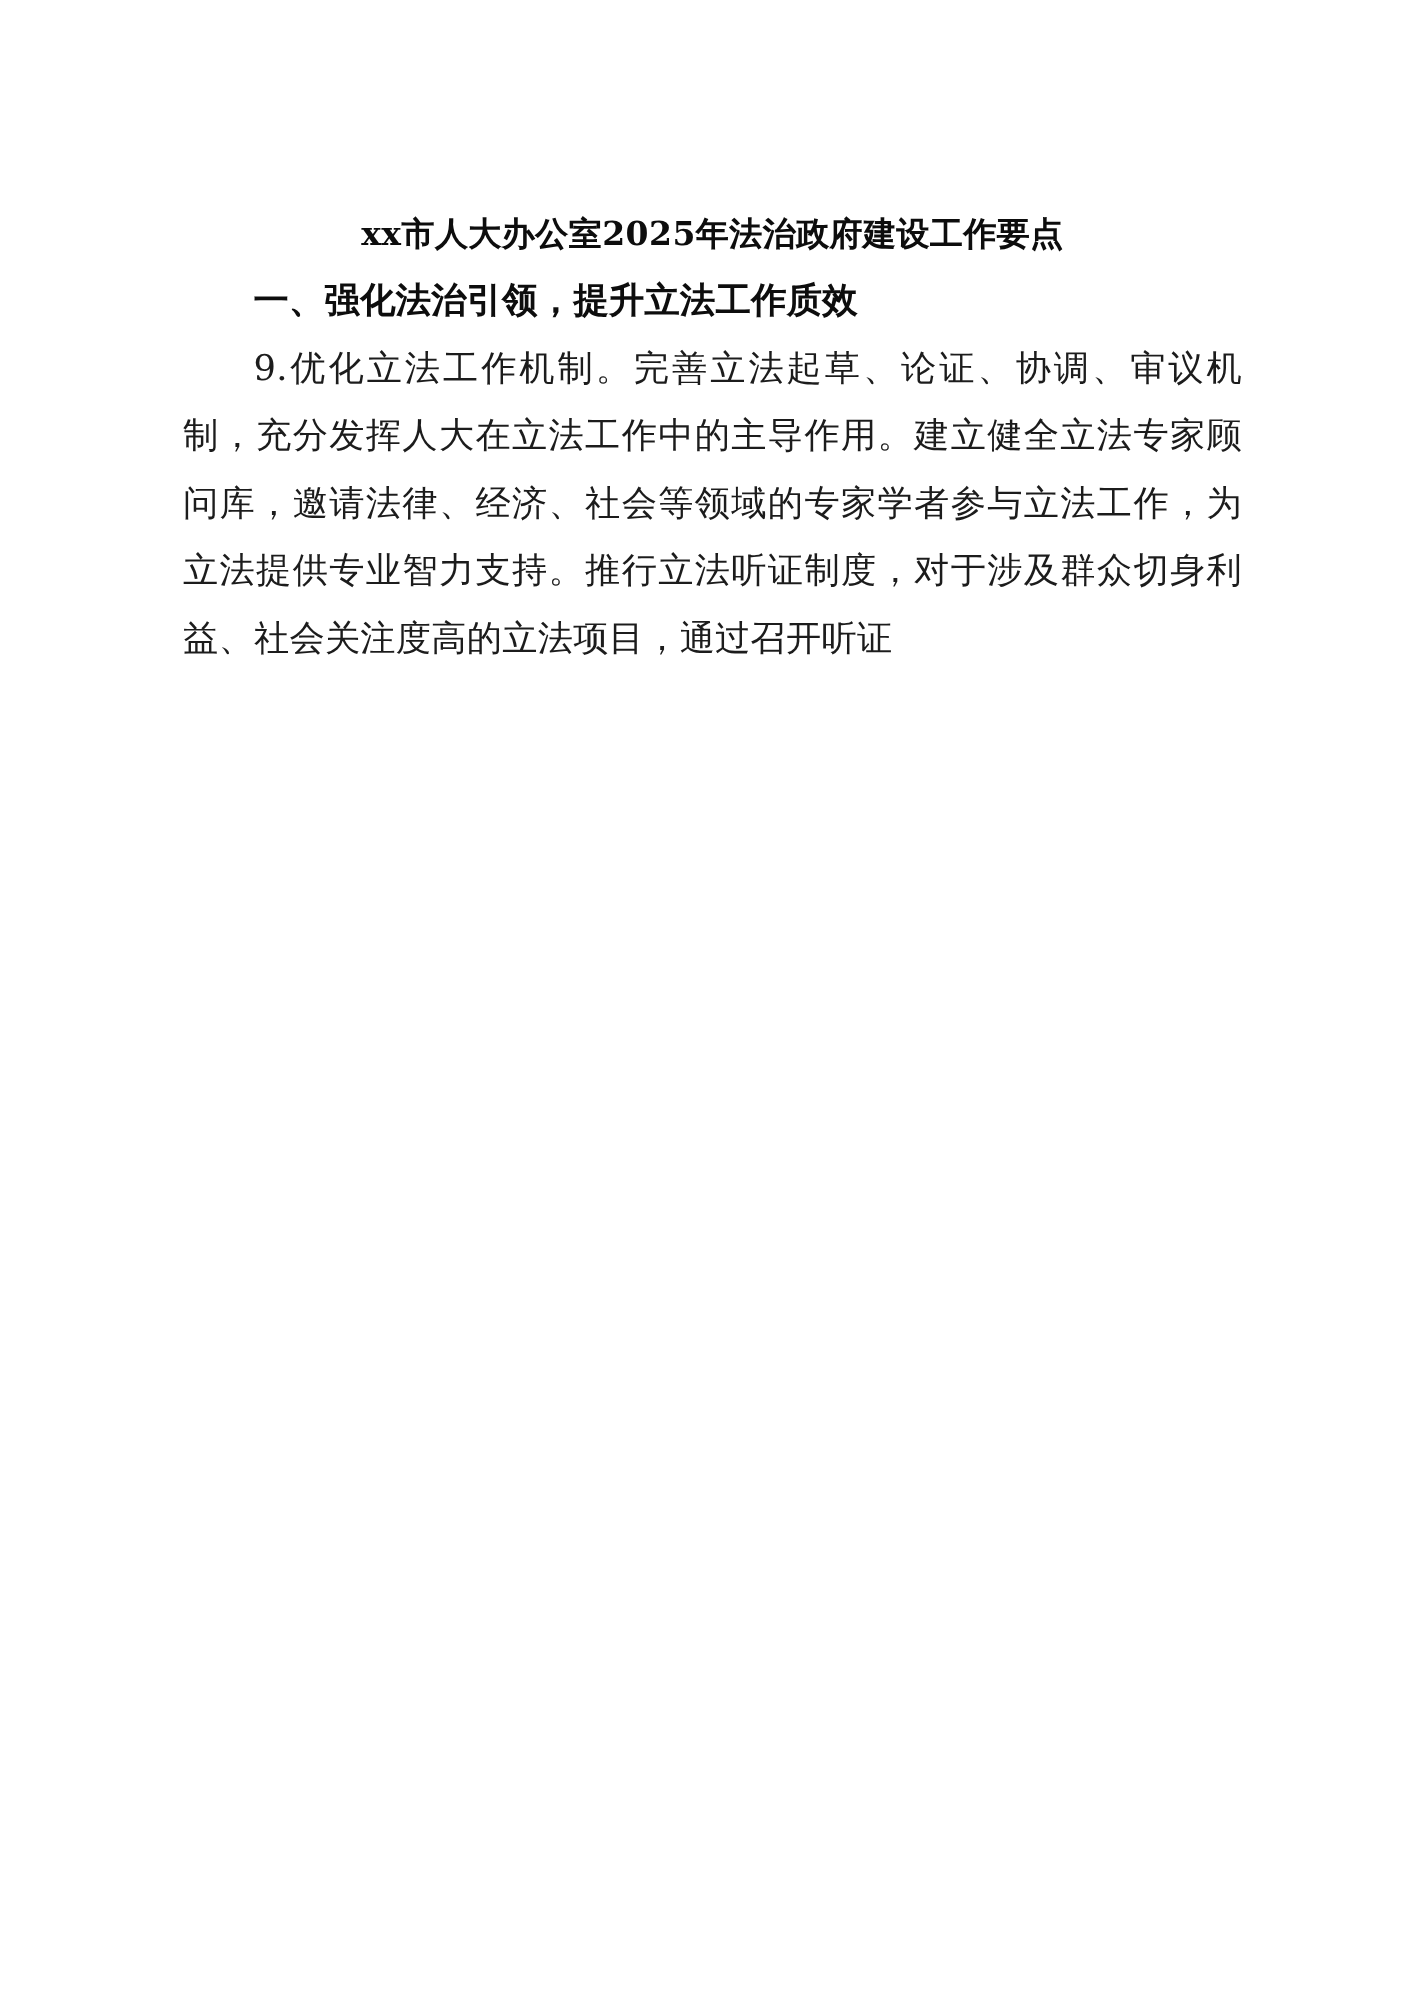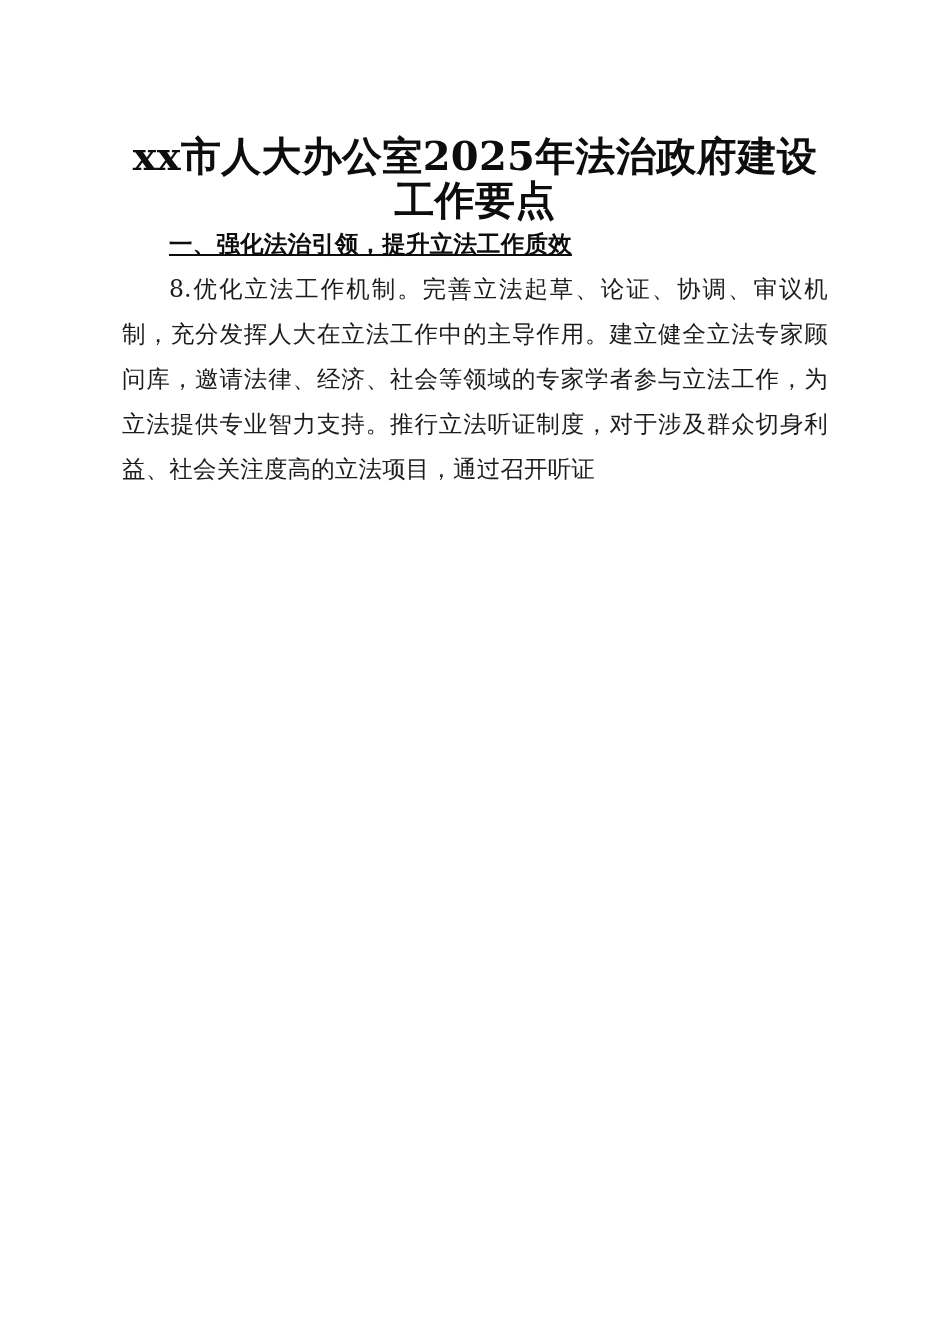--- a/index.html
+++ b/index.html
@@ -19,21 +19,21 @@
     position: absolute;
     left: 122px;
     top: 0;
     width: 706px;
   }
 
   
   .doc-title {
     font-family: "DejaVu Serif", "Liberation Serif", serif;
     font-weight: bold;
-    font-size: 40px;
+    font-size: 22px;
     line-height: 44px;
     color: #0d0d0d;
     text-align: center;
     margin: 0;
     padding-top: 134px;
     letter-spacing: 0.3px;
     word-break: break-all;
   }
 
   
@@ -58,31 +58,30 @@
   .section-heading {
     font-family: "DejaVu Sans", "Liberation Sans", sans-serif;
     font-weight: bold;
     font-size: 23.5px;
     line-height: 45px;
     color: #0d0d0d;
     margin: 0;
     text-indent: 47px;
     word-break: break-all;
     letter-spacing: 0.2px;
-    text-decoration: underline;
   }
 </style>
 </head>
 <body>
 
 <div class="page">
   <div class="content">
 
     <h1 class="doc-title" id="doc-title">xx市人大办公室2025年法治政府建设工作要点</h1>
 
 
     <h2 class="section-heading">一、强化法治引领，提升立法工作质效</h2>
 
 
-    <p class="para">8.优化立法工作机制。完善立法起草、论证、协调、审议机制，充分发挥人大在立法工作中的主导作用。建立健全立法专家顾问库，邀请法律、经济、社会等领域的专家学者参与立法工作，为立法提供专业智力支持。推行立法听证制度，对于涉及群众切身利益、社会关注度高的立法项目，通过召开听证</p>
+    <p class="para">9.优化立法工作机制。完善立法起草、论证、协调、审议机制，充分发挥人大在立法工作中的主导作用。建立健全立法专家顾问库，邀请法律、经济、社会等领域的专家学者参与立法工作，为立法提供专业智力支持。推行立法听证制度，对于涉及群众切身利益、社会关注度高的立法项目，通过召开听证</p>
 
   </div>
 </div>
 
 </body></html>

